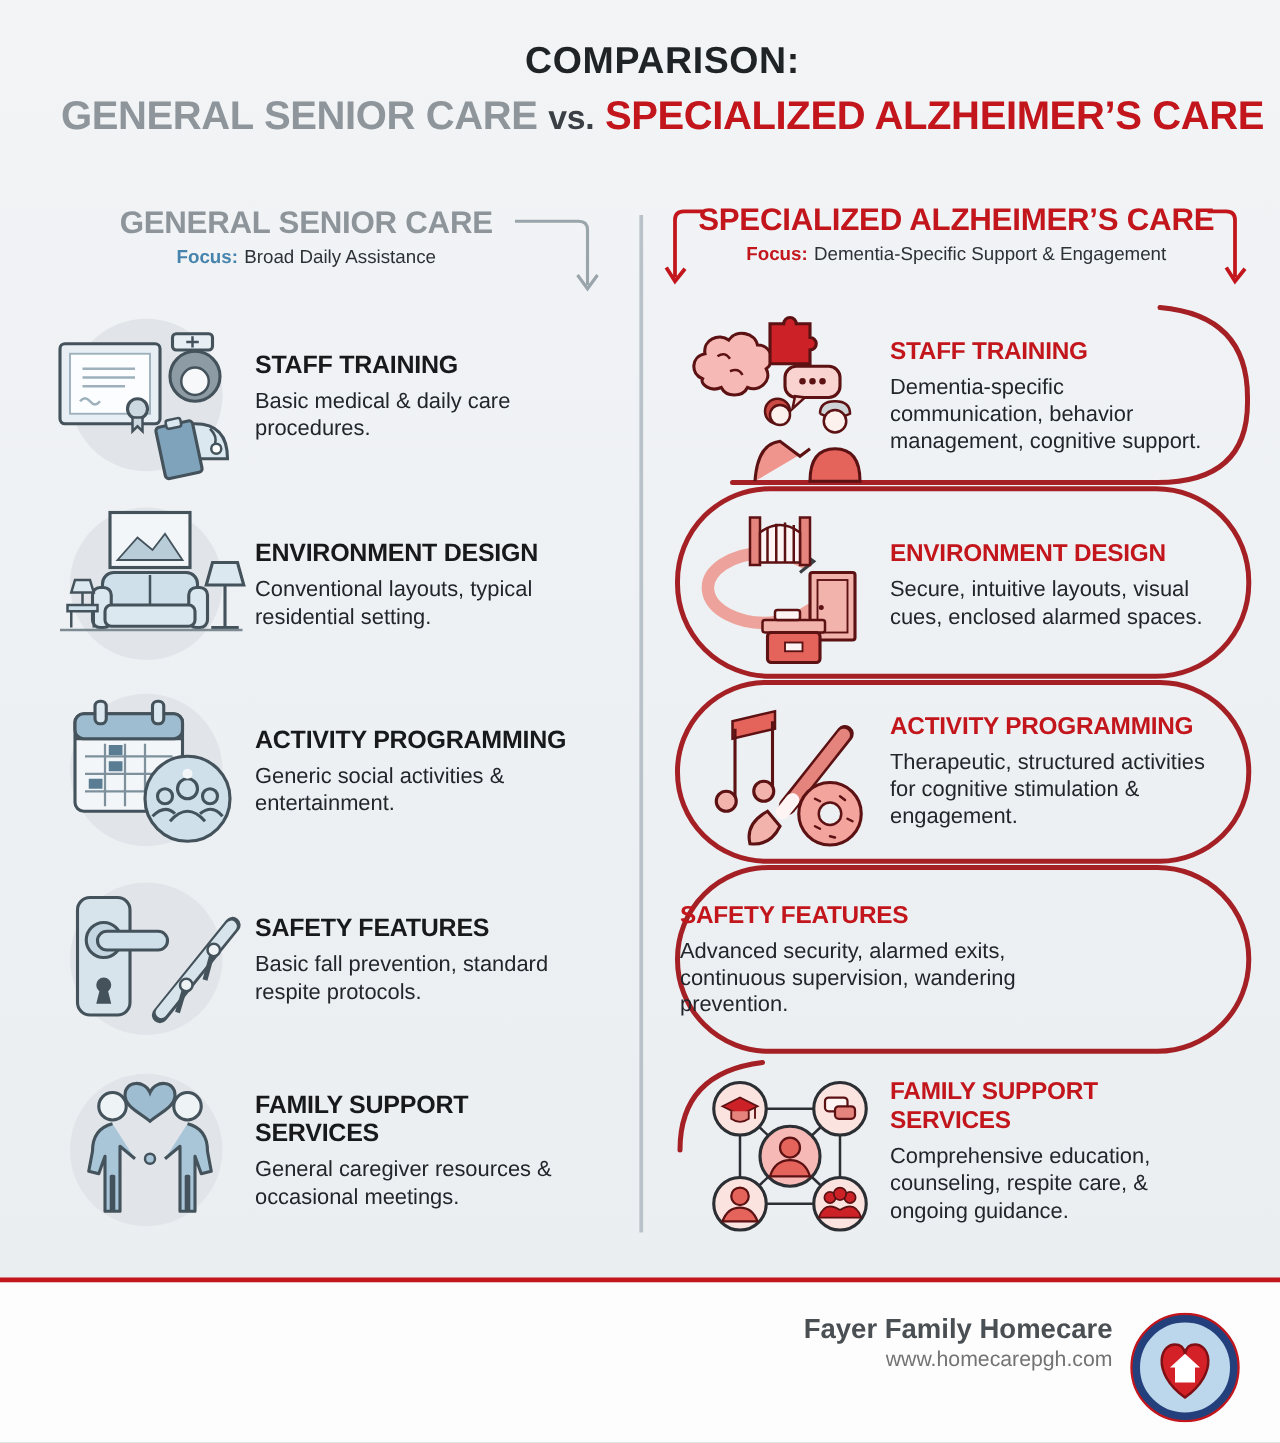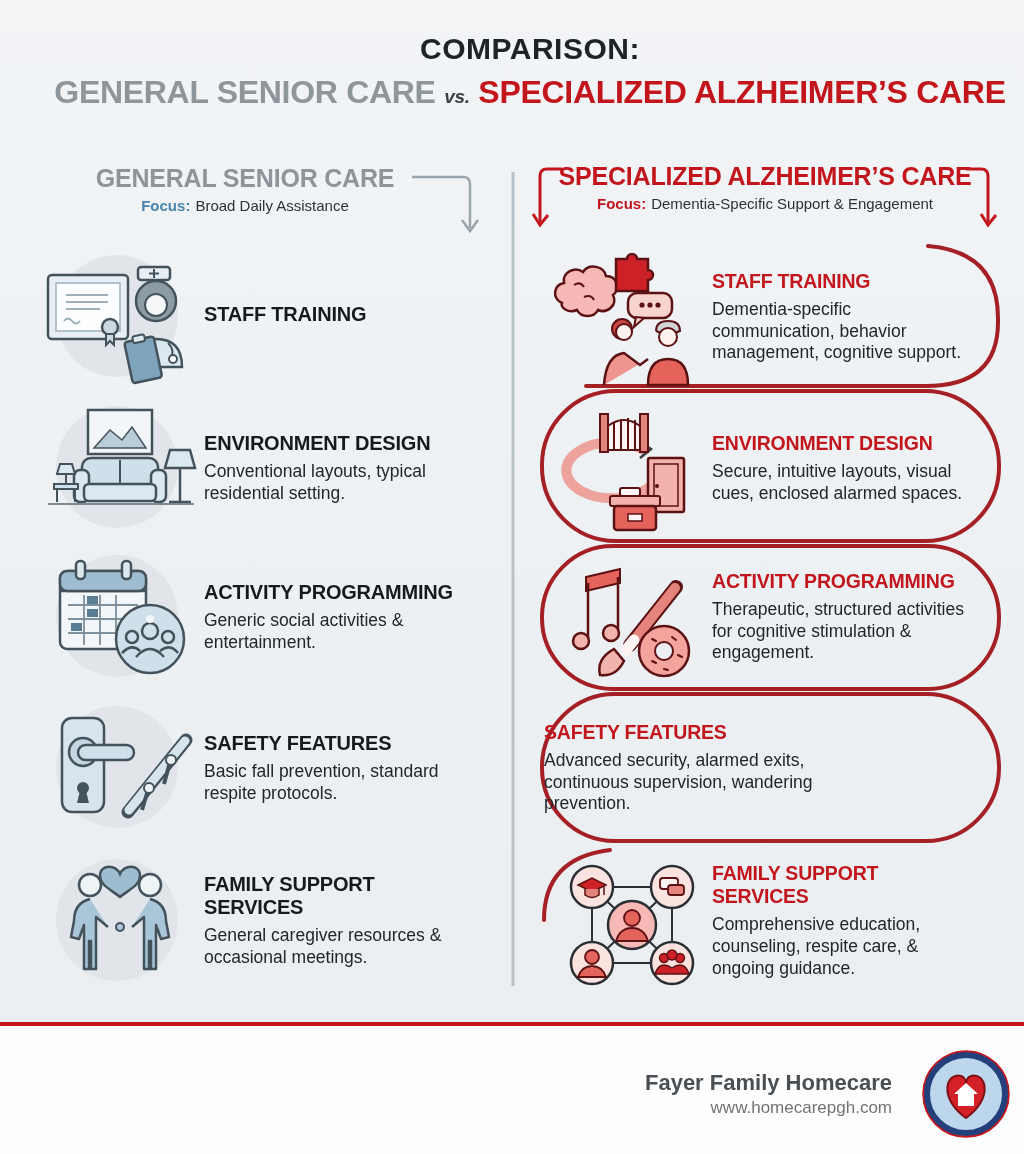--- a/index.html
+++ b/index.html
@@ -6,21 +6,21 @@
   .page{
     position:relative;width:1024px;height:1154px;margin:0 auto;
     background:linear-gradient(180deg,#f2f4f6 0%,#edf0f3 55%,#eaeef1 100%);
     font-family:"Liberation Sans",sans-serif;overflow:hidden;
   }
   
   .title-block{position:absolute;top:32px;left:0;width:100%;text-align:center;line-height:1.15;margin-left:18px;}
   .title-line1{font-size:30px;font-weight:800;color:#1f2326;letter-spacing:.5px;}
   .title-line2{margin-top:7px;font-size:32px;font-weight:800;letter-spacing:-.3px;}
   .t-gray{color:#8e969c;}
-  .t-vs{color:#3a4046;font-size:19px;font-style:italic;}
+  .t-vs{color:#3a4046;font-size:27px;}
   .t-red{color:#c2161c;}
   
   .col-header{position:absolute;text-align:center;line-height:1.2;}
   .col-header.left{top:163px;left:30px;width:430px;}
   .col-header.right{top:161px;left:536px;width:458px;}
   .col-heading{font-size:25px;font-weight:800;letter-spacing:-.2px;}
   .col-header.left  .col-heading{color:#8d959b;}
   .col-header.right .col-heading{color:#c2161c;}
   .focus-line{margin-top:4px;font-size:15px;color:#2c3237;}
   .focus-label{font-weight:800;margin-right:5px;}
@@ -35,21 +35,21 @@
   .icon-zone svg{position:absolute;left:0;top:0;}
   .text-zone{flex:1;padding-right:26px;}
   .row-title{font-size:20px;font-weight:800;color:#17191b;letter-spacing:-.2px;margin-bottom:6px;}
   .row.colR .row-title{color:#c2161c;font-size:19.5px;}
   .row-text{font-size:17.5px;line-height:1.24;color:#22262a;max-width:272px;}
   
   .deco{position:absolute;left:0;top:0;pointer-events:none;}
   
   .footer-rule{position:absolute;left:0;top:1022px;width:1024px;height:4px;background:#c3151c;}
   .footer{position:absolute;left:0;top:1026px;width:1024px;height:128px;background:#fdfdfd;}
-  .footer-inner{position:absolute;right:14px;top:24px;display:flex;align-items:center;gap:30px;}
+  .footer-inner{position:absolute;right:32px;top:24px;display:flex;gap:14px;}
   .brand-text{text-align:right;line-height:1.2;}
   .brand-name{font-size:22px;font-weight:800;color:#4a4f54;}
   .brand-site{font-size:17px;color:#737373;margin-top:2px;}
 </style>
 </head>
 <body>
 
 <div class="page">
 
   <div class="title-block">
@@ -126,20 +126,21 @@
         <path d="M132 96 q6 6 4 12" fill="none" stroke="#44525c" stroke-width="2"></path>
         <circle cx="137" cy="112" r="4" fill="#fff" stroke="#44525c" stroke-width="2"></circle>
         <g transform="rotate(-12 106 112)">
           <rect x="92" y="92" width="30" height="42" rx="3" fill="#7fa3ba" stroke="#44525c" stroke-width="2.5"></rect>
           <rect x="101" y="88" width="12" height="7" rx="2" fill="#dce8ef" stroke="#44525c" stroke-width="2"></rect>
         </g>
       </svg>
     </div>
     <div class="text-zone">
       <div class="row-title">STAFF TRAINING</div>
+      <div class="row-text">Basic medical &amp; daily care procedures.</div>
     </div>
   </div>
 
   <div class="row colR" style="top:243px;height:148px;">
     <div class="icon-zone">
       <svg width="168" height="140" viewBox="0 0 168 140">
         <path d="M18 56 c-10 -4 -9 -18 2 -20 c-2 -11 11 -17 19 -11 c6 -9 21 -6 23 4 c11 0 15 13 7 19 c5 10 -6 19 -15 15 c-4 8 -17 8 -21 0 c-9 4 -17 -3 -15 -7 z" fill="#f6b9b5" stroke="#5c1113" stroke-width="2.5"></path>
         <path d="M30 38 q6 -4 10 2 M40 50 q7 -3 10 3" fill="none" stroke="#5c1113" stroke-width="2"></path>
         <path d="M72 12 h11 a5 5 0 1 1 10 0 h11 v11 a5 5 0 1 1 0 10 v11 h-32 z" fill="#cc2127" stroke="#5c1113" stroke-width="2.5"></path>
         <rect x="84" y="46" width="44" height="25" rx="9" fill="#f9d3d0" stroke="#5c1113" stroke-width="2.5"></rect>

